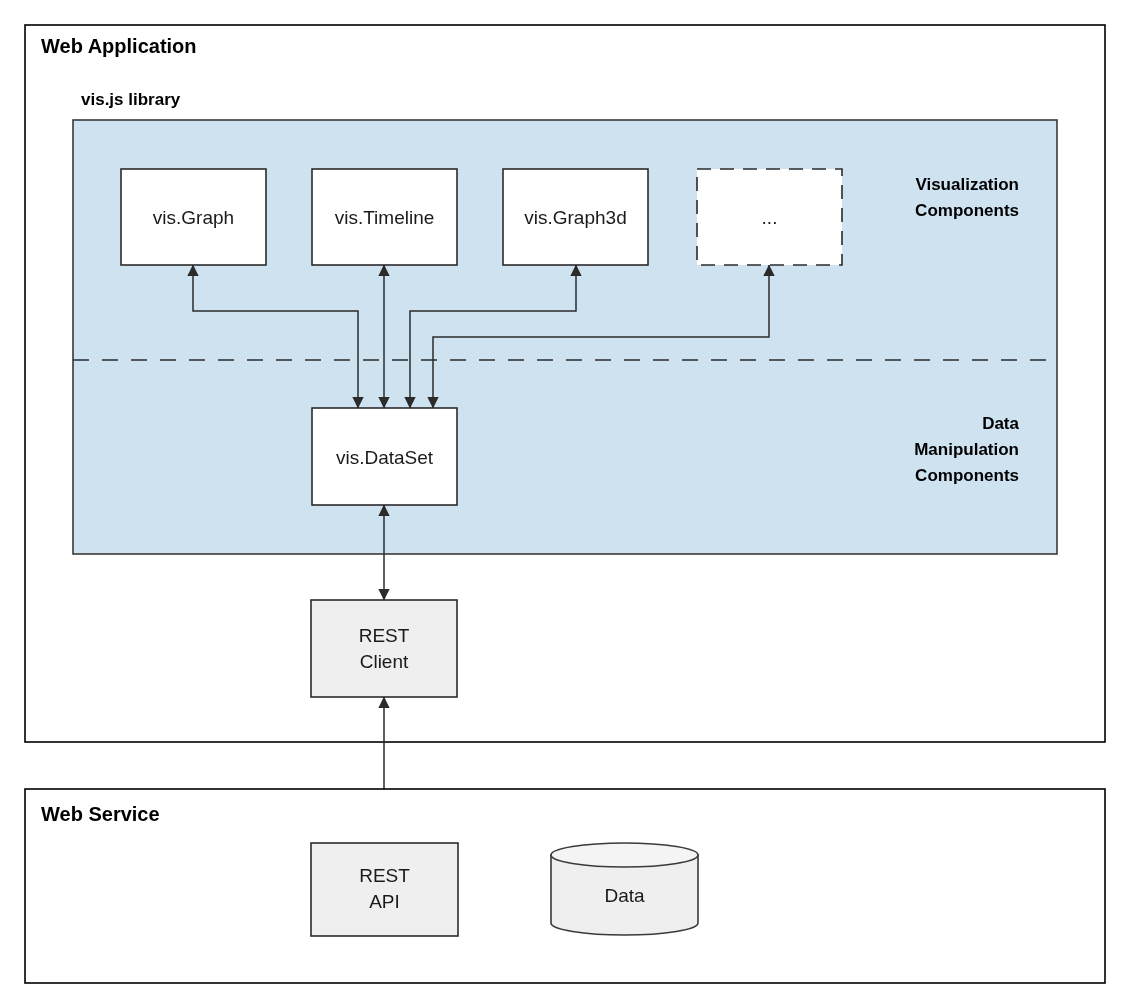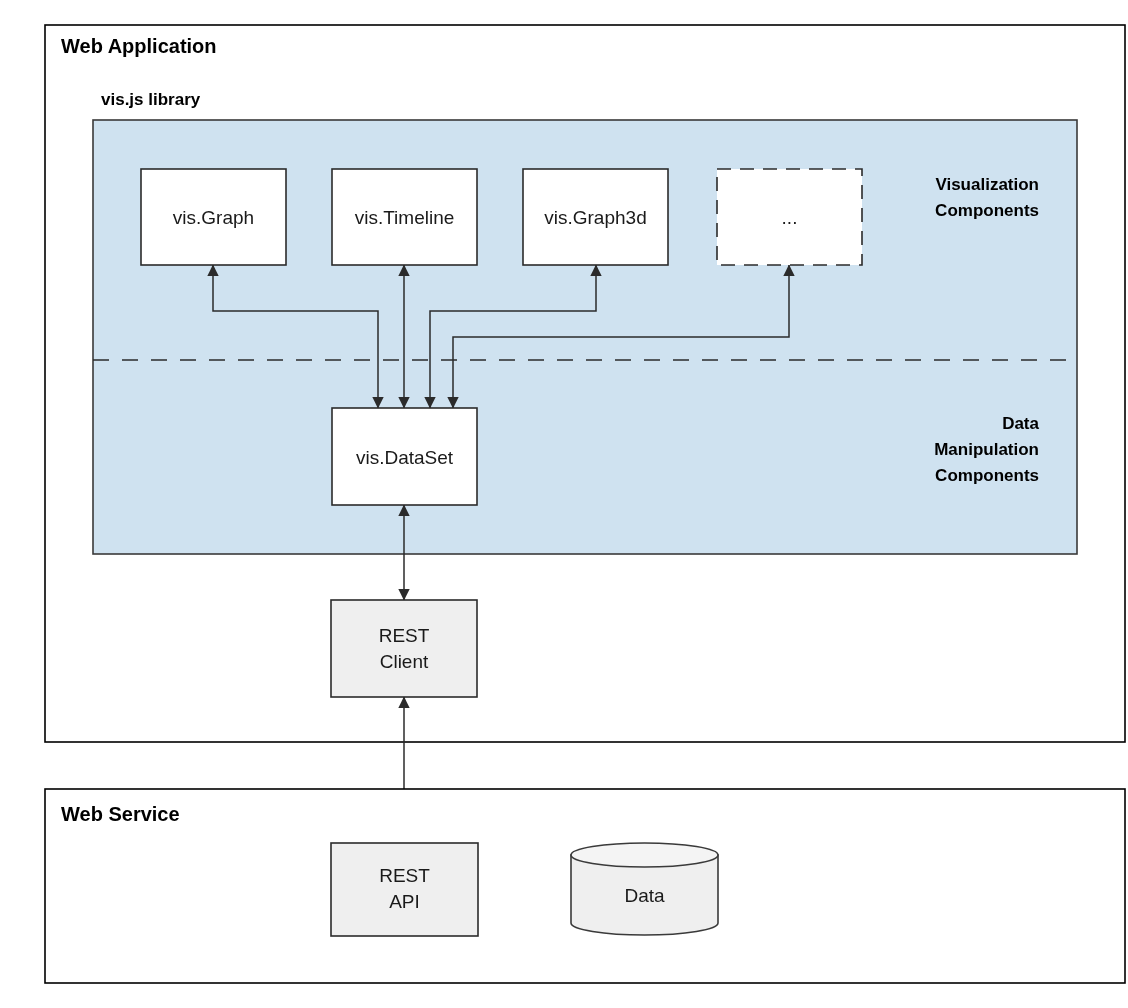--- a/index.html
+++ b/index.html
@@ -10,21 +10,20 @@
   body {
     width: 1128px;
     height: 1008px;
     font-family: "Liberation Sans", sans-serif;
     overflow: hidden;
   }
   #diagram-root {
     position: relative;
     width: 932px;
     height: 1008px;
-    padding-left: 20px;
   }
   svg.diagram {
     display: block;
     width: 1128px;
     height: 1008px;
   }
   .panel-rect {
     fill: #ffffff;
     stroke: #000000;
     stroke-width: 1.6;

